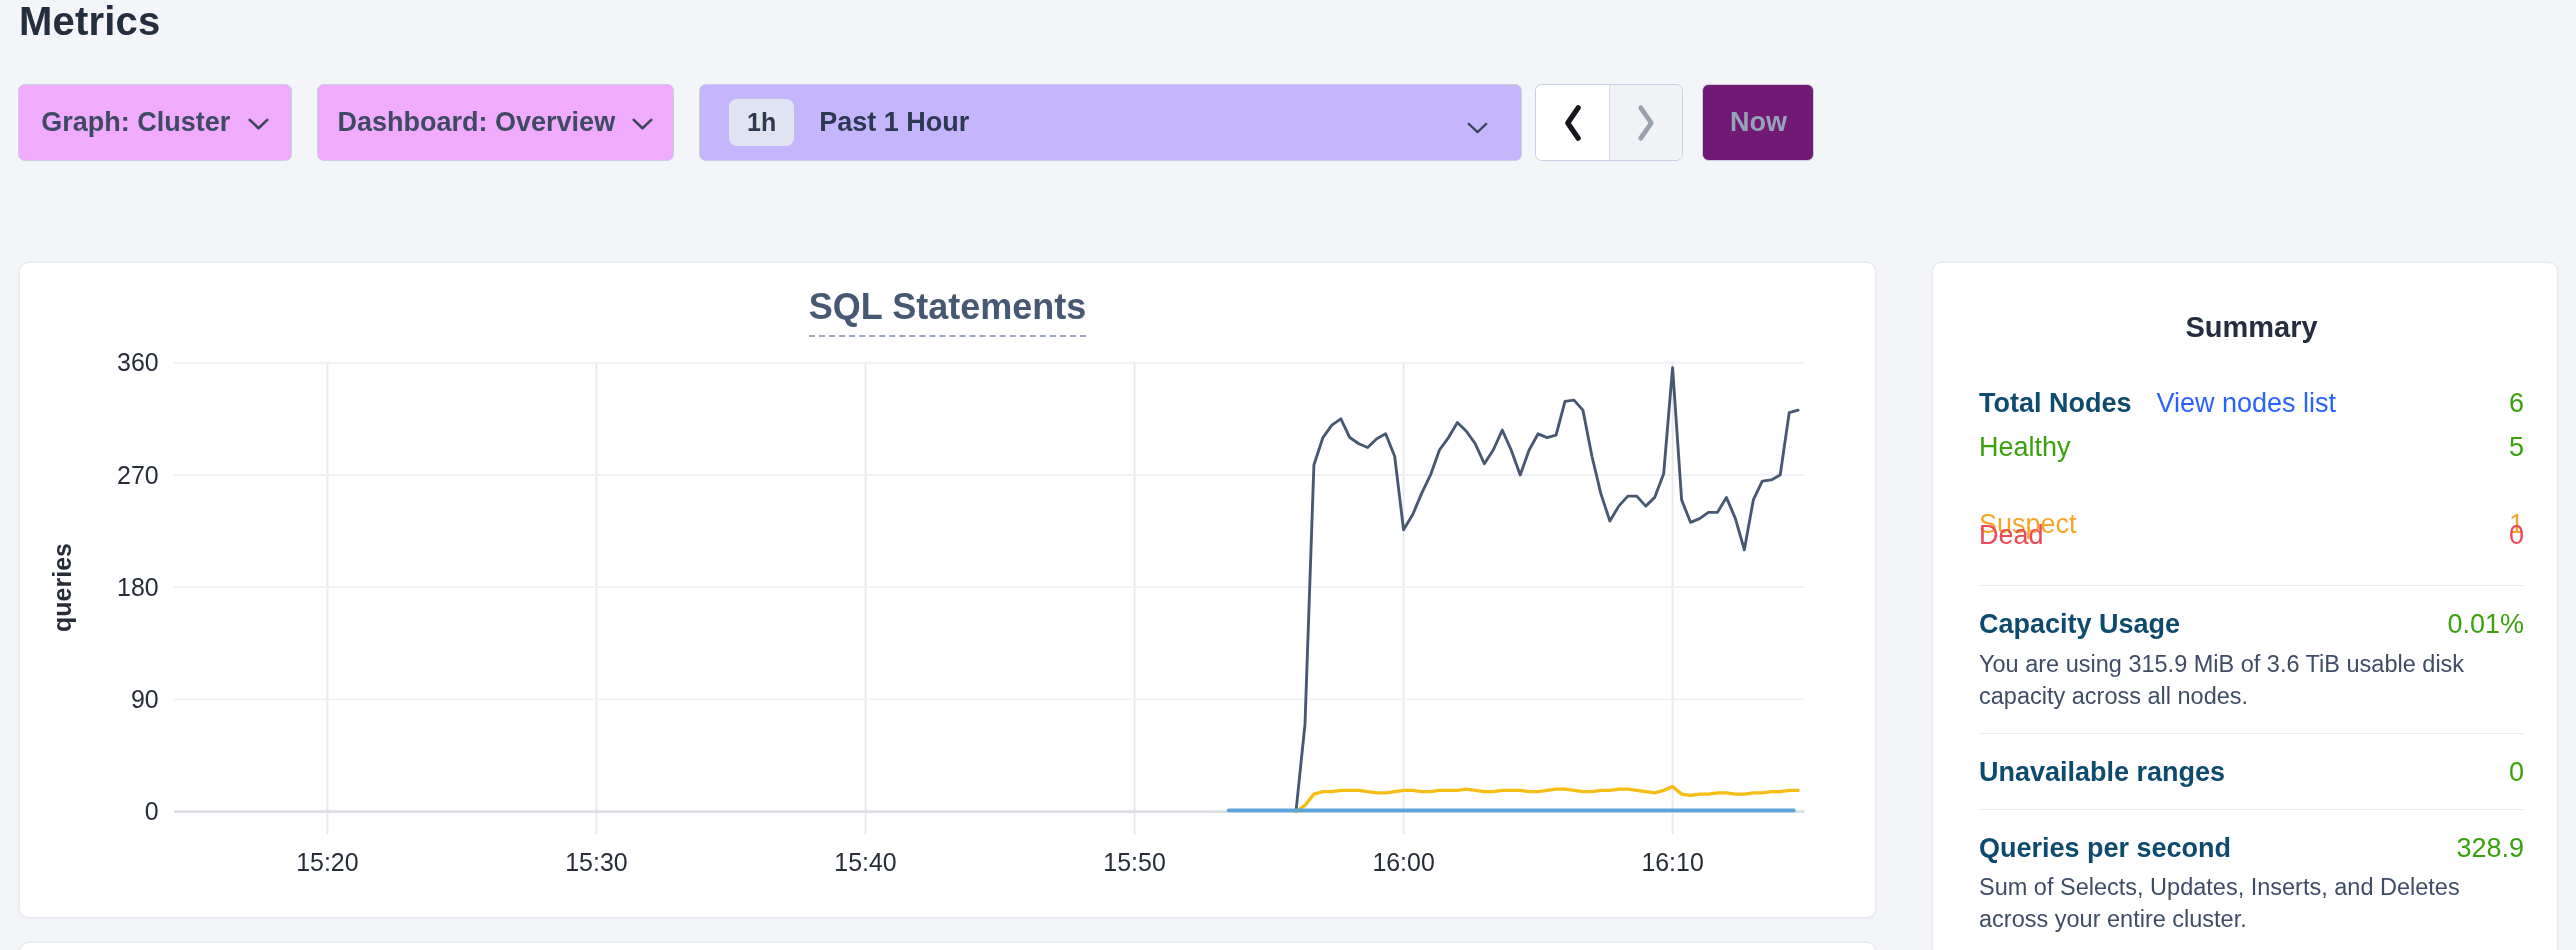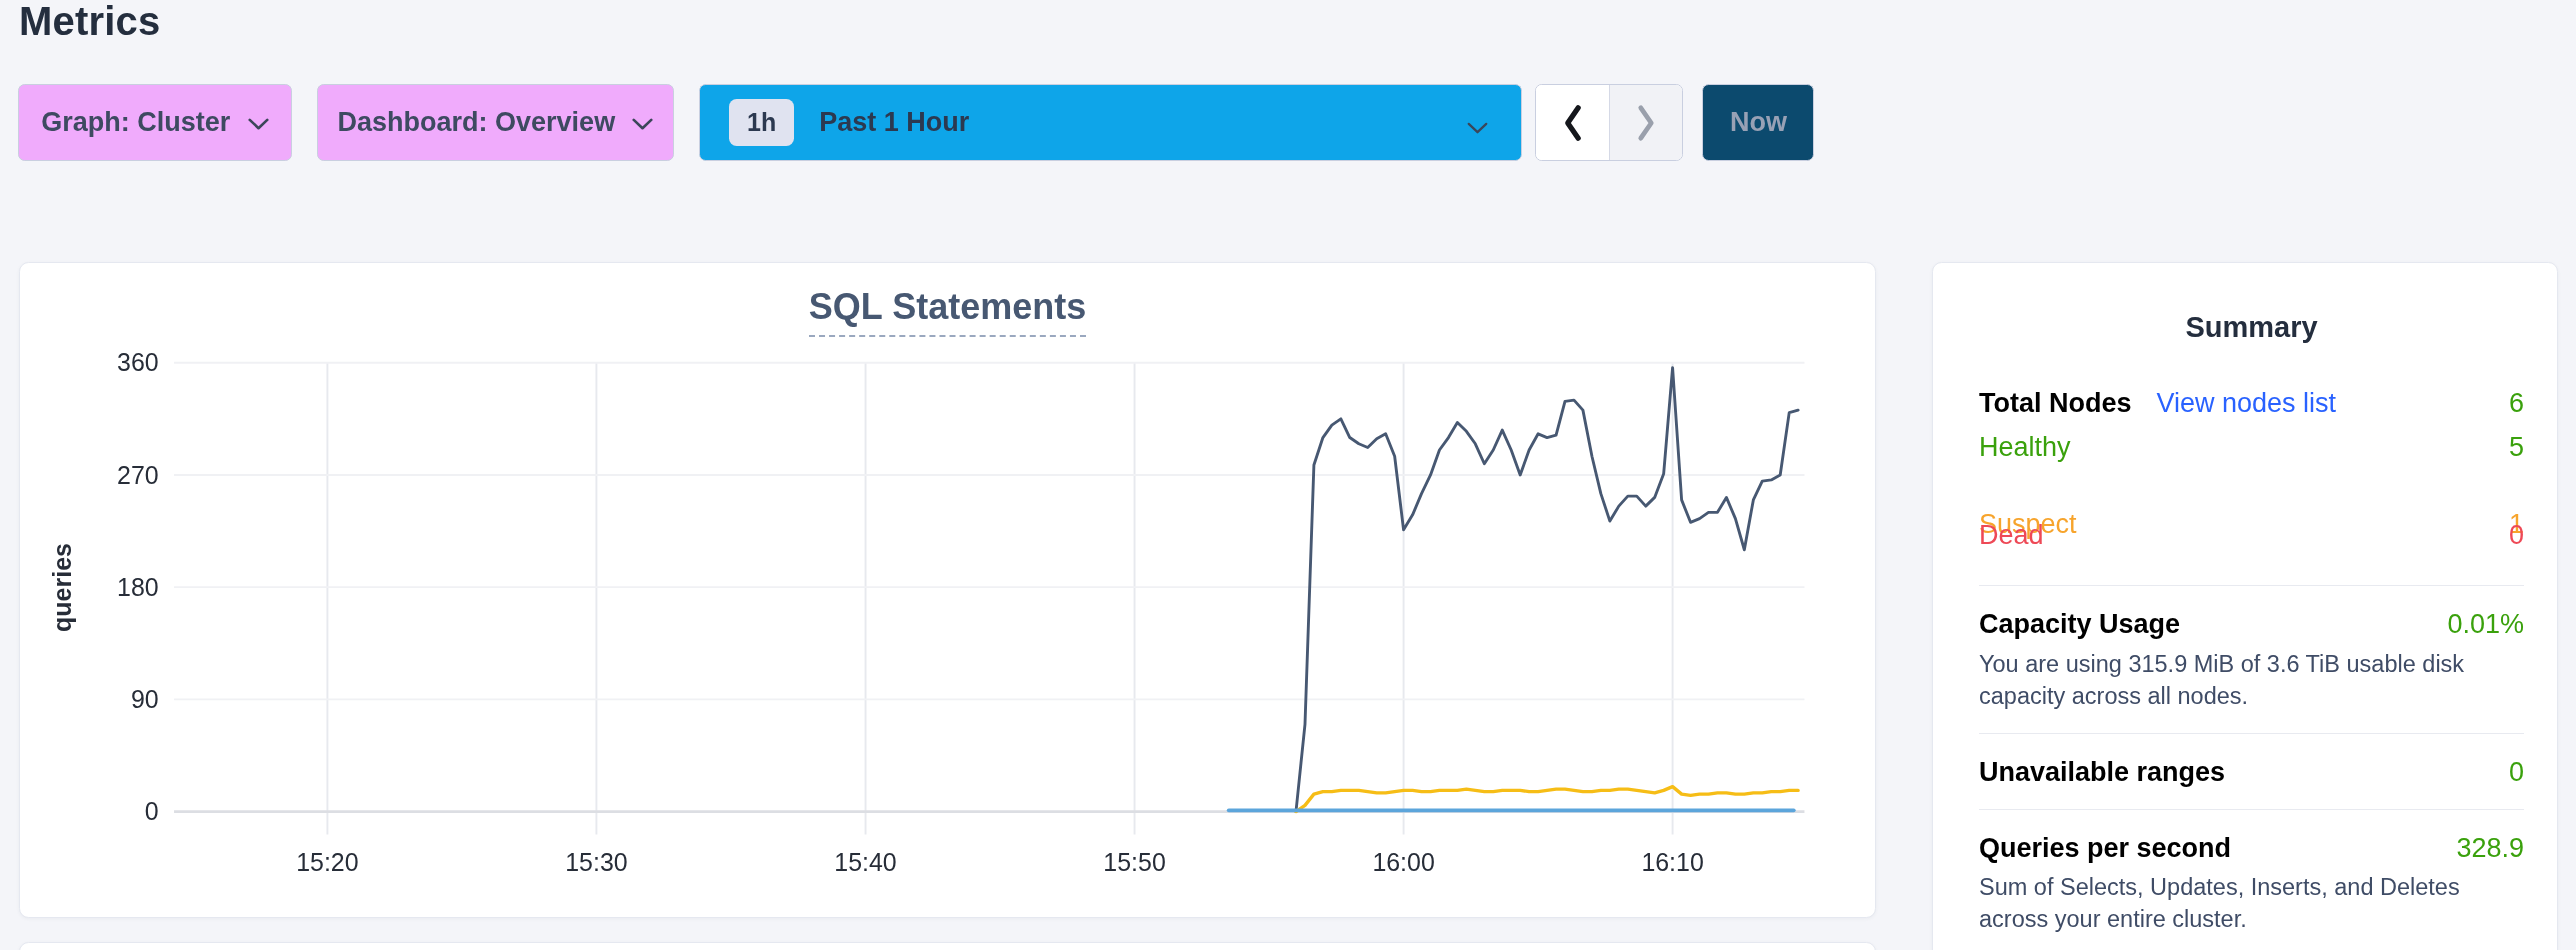--- a/index.html
+++ b/index.html
@@ -7,33 +7,33 @@
   .page{position:relative;width:2576px;height:774px;}
   .page-title{position:absolute;left:19px;top:-7.7px;font-size:40px;line-height:58px;
     font-weight:600;color:#242e3e;letter-spacing:0.2px;margin:0;}
   
   .controls{position:absolute;left:18px;top:84px;height:77px;display:flex;align-items:stretch;}
   .dd-btn{box-sizing:border-box;display:flex;align-items:center;justify-content:center;gap:17.3px;
     background:#f0abfc;border:1.9px solid #c9cfe0;border-radius:6.7px;cursor:pointer;
     font-family:inherit;font-size:27px;font-weight:700;color:#3e4a61;padding:0 9.6px;}
   .chev{width:21px;height:12.5px;color:#3b4659;flex:0 0 auto;margin-top:3.8px;}
   .time-select{box-sizing:border-box;position:relative;display:flex;align-items:center;
-    background:#0ea5e9;border:1.9px solid #c9cfe0;border-radius:6.7px;cursor:pointer;padding:12px 29px;}
+    background:#c4b5fd;border:1.9px solid #c9cfe0;border-radius:6.7px;cursor:pointer;padding:12px 29px;}
   .time-badge{background:#e0e3f0;border-radius:7.7px;padding:8.6px 18px;font-size:25px;
     font-weight:700;color:#2c3950;}
   .time-label{margin-left:25px;font-size:27px;font-weight:600;color:#2c3950;}
   .time-select .chev{position:absolute;right:33px;top:33px;}
   .arrow-group{box-sizing:border-box;display:flex;border:1.9px solid #c9cfe0;border-radius:6.7px;
     overflow:hidden;background:#fff;}
   .arrow-btn{box-sizing:border-box;width:73px;display:flex;align-items:center;justify-content:center;
     background:#fff;border:none;cursor:pointer;padding:0;}
   .arrow-btn + .arrow-btn{border-left:1.9px solid #d5d9e6;background:#f1f2f6;cursor:default;}
   .arrow-glyph{width:23px;height:38px;}
   .now-btn{box-sizing:border-box;display:flex;align-items:center;justify-content:center;
-    background:#0c4a6e;border:1.9px solid #c9cfe0;border-radius:6.7px;font-family:inherit;
+    background:#701a75;border:1.9px solid #c9cfe0;border-radius:6.7px;font-family:inherit;
     font-size:27px;font-weight:700;color:#98a1b5;cursor:default;}
   
   .card{position:absolute;background:#fff;border:1.9px solid #e5e8f0;border-radius:9.6px;
     box-shadow:0 1px 3.8px rgba(40,50,80,.05);box-sizing:border-box;}
   .chart-card{left:19px;top:262px;width:1857px;height:656px;}
   .chart-title{position:absolute;left:0;right:0;top:23px;text-align:center;}
   .chart-title span{font-size:36px;font-weight:700;color:#475872;
     border-bottom:2.9px dashed #9aa8bf;padding-bottom:7.7px;cursor:pointer;}
   .y-axis-label{position:absolute;left:15.4px;top:100px;height:449px;width:54px;
     display:flex;align-items:center;justify-content:center;}
@@ -41,21 +41,21 @@
     font-weight:700;color:#272d38;}
   #chart-svg{position:absolute;left:0;top:0;}
   #chart-svg text{font:500 26px "Liberation Sans",sans-serif;fill:#272d38;}
   
   .summary-card{left:1932px;top:262px;width:626px;height:749px;padding:0 33px 0 46px;}
   .summary-title{margin-top:48px;text-align:center;font-size:29px;font-weight:700;color:#242e3e;}
   .nodes-block{margin-top:44px;}
   .sum-row{display:flex;justify-content:space-between;align-items:baseline;height:44px;
     font-size:27px;}
   .sum-row .left{display:flex;align-items:baseline;}
-  .s-label{font-weight:700;color:#000000;}
+  .s-label{font-weight:700;color:#0c4a6e;}
   .s-link{margin-left:25px;font-weight:500;cursor:pointer;text-decoration:none;}
   .s-val{font-weight:500;}
   .sum-hr{border:none;border-top:1.9px solid #e8eaf0;margin:21px 0 0 0;}
   .section{margin-top:23px;}
   .sec-head{display:flex;justify-content:space-between;align-items:baseline;font-size:27px;}
   .sec-desc{margin-top:7.7px;font-size:23.5px;line-height:32px;color:#3f4c66;}
   .sliver{left:19px;top:942px;width:1857px;height:38px;}
 </style>
 </head>
 <body>

